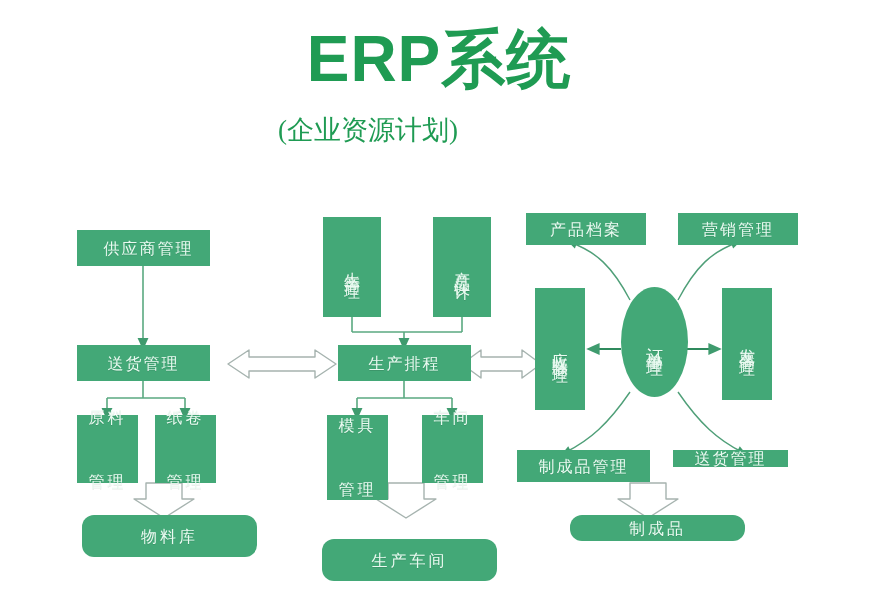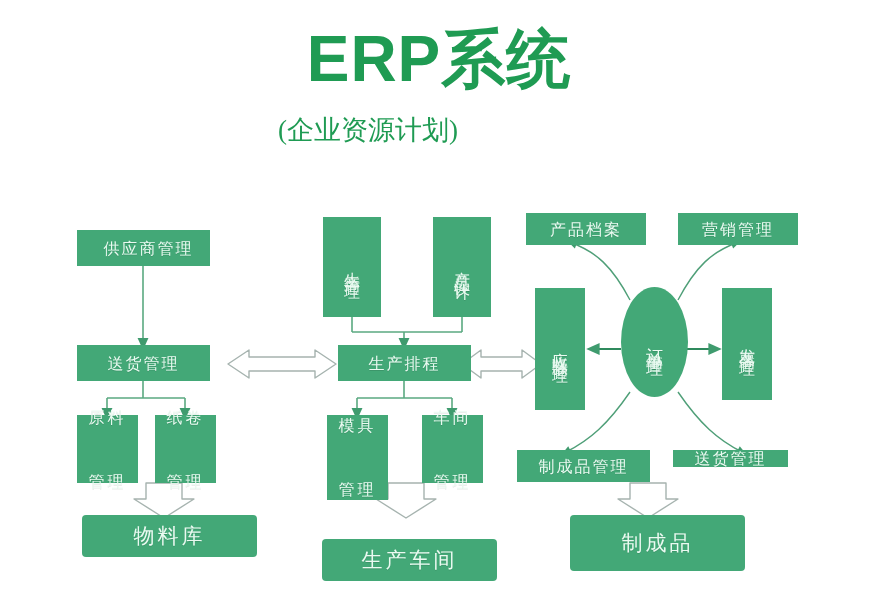--- a/index.html
+++ b/index.html
@@ -38,21 +38,21 @@
     background:#43a877;
     color:#eafaf1;
     display:flex;align-items:center;justify-content:center;
     text-align:center;
     box-sizing:border-box;
     font-size:16px;
     line-height:19px;
     letter-spacing:1px;
     text-shadow:0 1px 0 rgba(0,0,0,.10);
   }
-  .box.rounded{border-radius:4px;font-size:21px;letter-spacing:3px;}
+  .box.rounded{border-radius:12px;font-size:16px;letter-spacing:3px;}
   .box.vert{
     writing-mode:vertical-rl;
     text-orientation:upright;
     letter-spacing:4px;
     line-height:22px;
   }
   .box.two{
     flex-direction:column;
     line-height:21px;
     letter-spacing:3px;
@@ -179,15 +179,15 @@
   <div class="box vert" style="left:535px;top:288px;width:50px;height:122px;">应收款管理</div>
 
   <div class="ellipse" style="left:621px;top:287px;width:67px;height:110px;">订单管理</div>
 
   <div class="box vert" style="left:722px;top:288px;width:50px;height:112px;">发票管理</div>
 
   <div class="box wide" style="left:517px;top:450px;width:133px;height:32px;">制成品管理</div>
 
   <div class="box wide" style="left:673px;top:450px;width:115px;height:17px;">送货管理</div>
 
-  <div class="box rounded" style="left:570px;top:515px;width:175px;height:56px;">制成品</div>
+  <div class="box rounded" style="left:570px;top:515px;width:175px;height:26px;">制成品</div>
 
 </div>
 
 </body></html>

